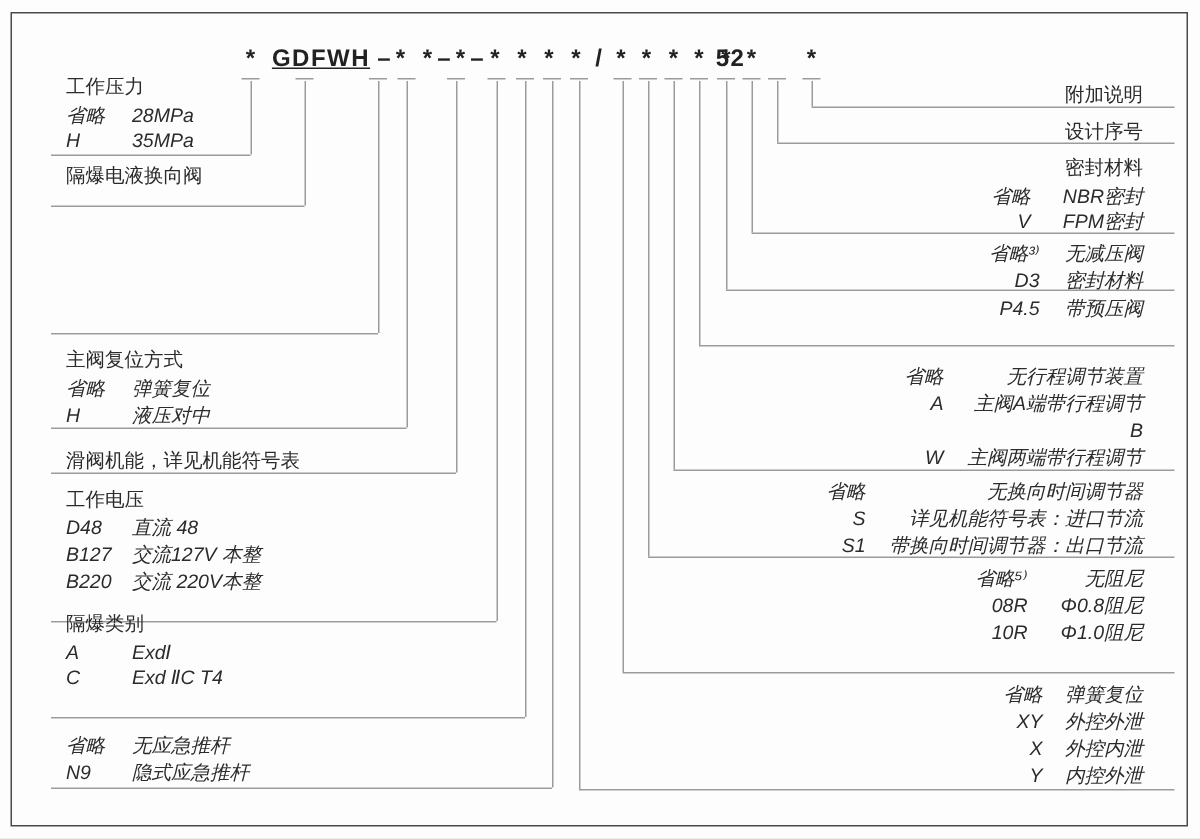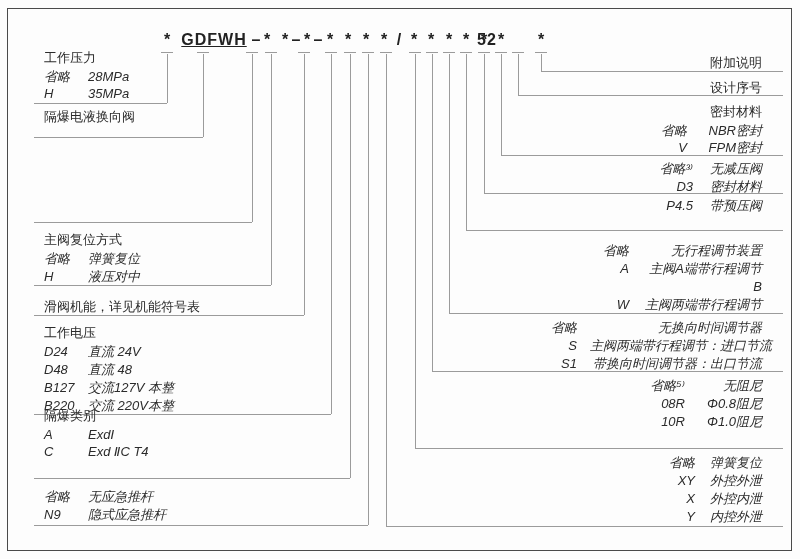--- a/index.html
+++ b/index.html
@@ -150,24 +150,20 @@
       </div>
   </div>
 
   <div class="sec sec-left" style="top:298px">
     <div>滑阀机能，详见机能符号表</div>
   </div>
 
   <div class="sec sec-left" style="top:325px">
     <div class="title">工作电压</div>
     <div class="row">
-        <span class="code">D24</span>
-        <span class="desc">直流 24V</span>
-      </div>
-    <div class="row">
         <span class="code">D48</span>
         <span class="desc">直流 48</span>
       </div>
     <div class="row">
         <span class="code">B127</span>
         <span class="desc">交流127V 本整</span>
       </div>
     <div class="row">
         <span class="code">B220</span>
         <span class="desc">交流 220V本整</span>
@@ -253,21 +249,21 @@
       </div>
   </div>
 
   <div class="sec sec-right" style="top:319px">
     <div class="row">
         <span class="code">省略</span>
         <span class="desc r7d">无换向时间调节器</span>
       </div>
     <div class="row">
         <span class="code">S</span>
-        <span class="desc r7d">主阀两端带行程调节：进口节流</span>
+        <span class="desc r7d">详见机能符号表：进口节流</span>
       </div>
     <div class="row">
         <span class="code">S1</span>
         <span class="desc r7d">带换向时间调节器：出口节流</span>
       </div>
   </div>
 
   <div class="sec sec-right" style="top:377px">
     <div class="row">
         <span class="code">省略⁵⁾</span>

